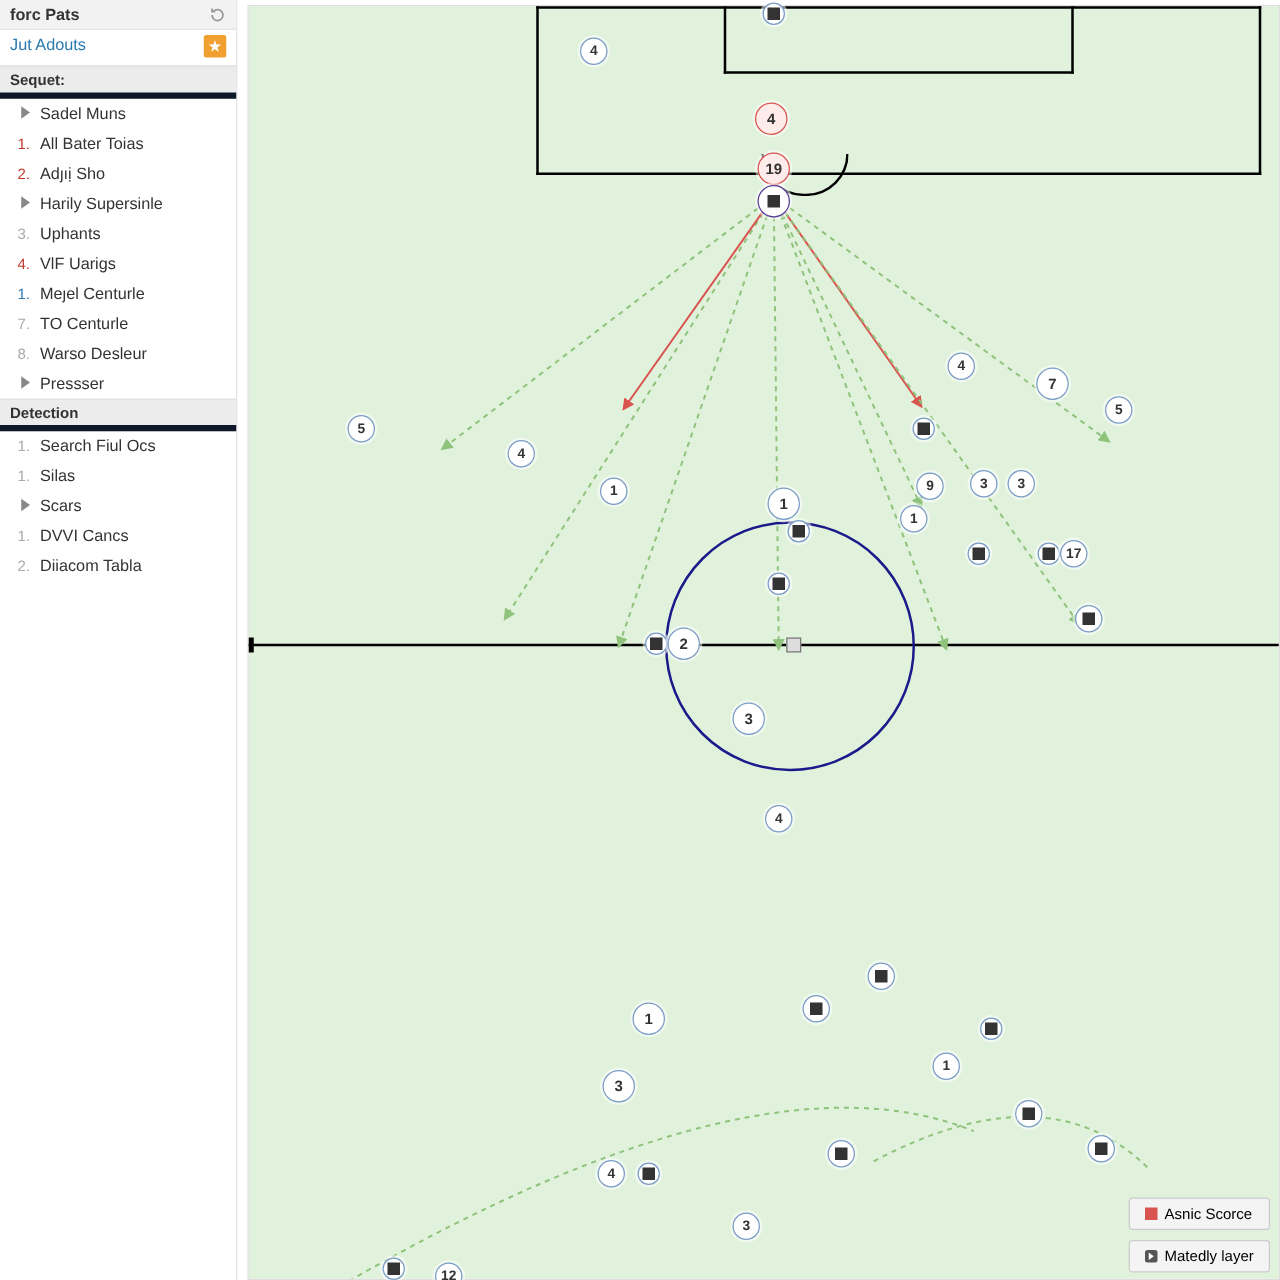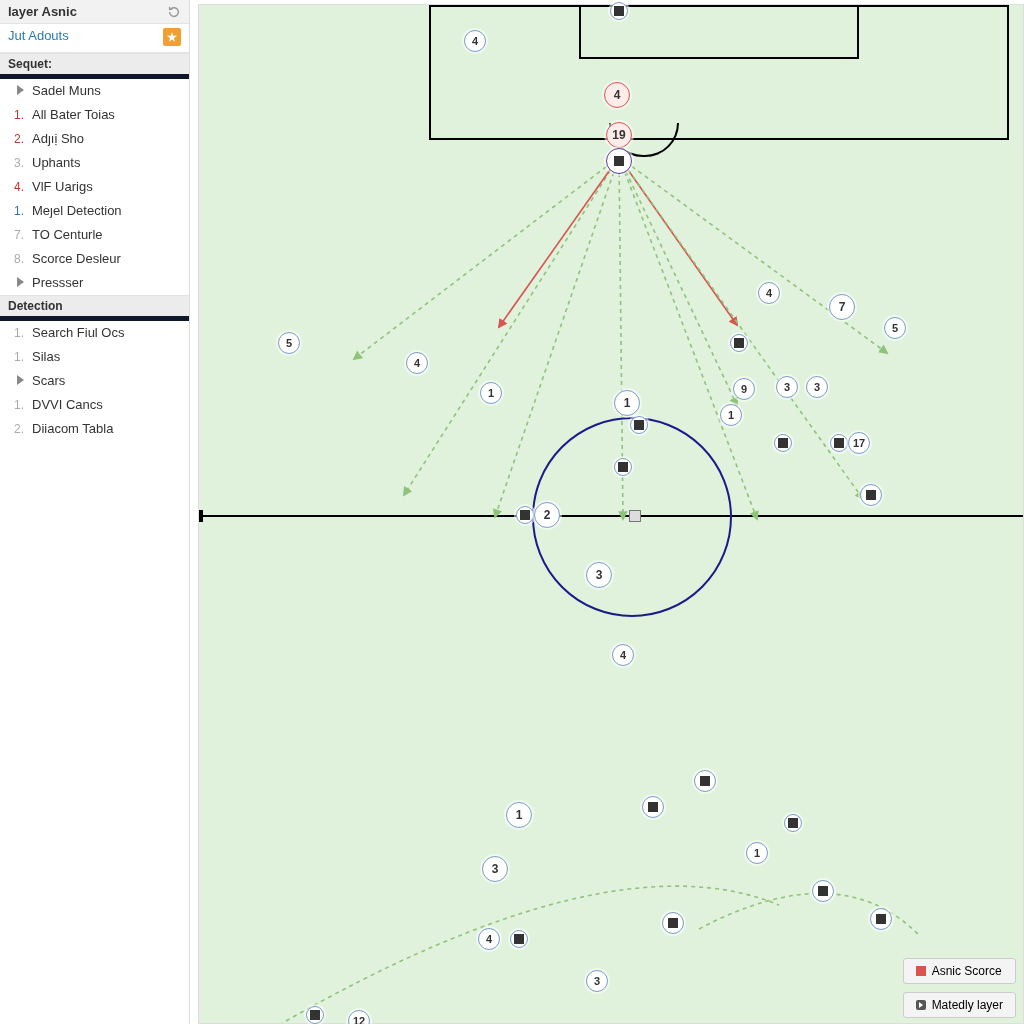--- a/index.html
+++ b/index.html
@@ -59,21 +59,21 @@
   .btn .sq.grey { background:#555; border-radius:2px; position:relative; }
   .btn .sq.grey::after { content:""; position:absolute; left:3px; top:2px; width:0; height:0; border-top:3px solid transparent; border-bottom:3px solid transparent; border-left:4px solid #fff; }
 </style>
 </head>
 <body>
 
 <div class="app">
 
   <aside class="sidebar">
     <div class="sb-header">
-      <span>layer Asnic</span>
+      <span>forc Pats</span>
       <span class="refresh">
         <svg viewBox="0 0 16 16" width="14" height="14">
             <path fill="none" stroke="#999" stroke-width="1.6" d="M3 8a5 5 0 1 0 1.5-3.5M3 2v3h3"></path>
           </svg>
       </span>
     </div>
     <div class="sb-tabrow">
       <span class="sb-tab">Jut Adouts</span>
       <span class="sb-badge">★</span>
     </div>
@@ -86,38 +86,42 @@
         </li>
         <li>
           <span class="sb-num red">1.</span>
           <span class="sb-label">All Bater Toias</span>
         </li>
         <li>
           <span class="sb-num red">2.</span>
           <span class="sb-label">Adȷıị Sho</span>
         </li>
         <li>
+          <span class="sb-num"><span class="sb-play"></span></span>
+          <span class="sb-label">Harily Supersinle</span>
+        </li>
+        <li>
           <span class="sb-num grey">3.</span>
           <span class="sb-label">Uphants</span>
         </li>
         <li>
           <span class="sb-num red">4.</span>
           <span class="sb-label">VlF Uarigs</span>
         </li>
         <li>
           <span class="sb-num blue">1.</span>
-          <span class="sb-label">Meȷel Detection</span>
+          <span class="sb-label">Meȷel Centurle</span>
         </li>
         <li>
           <span class="sb-num grey">7.</span>
           <span class="sb-label">TO Centurle</span>
         </li>
         <li>
           <span class="sb-num grey">8.</span>
-          <span class="sb-label">Scorce Desleur</span>
+          <span class="sb-label">Warso Desleur</span>
         </li>
         <li>
           <span class="sb-num"><span class="sb-play"></span></span>
           <span class="sb-label">Pressser</span>
         </li>
       </ul>
 
     <div class="sb-section-title">Detection</div>
     <ul class="sb-list" id="list2">
         <li>

